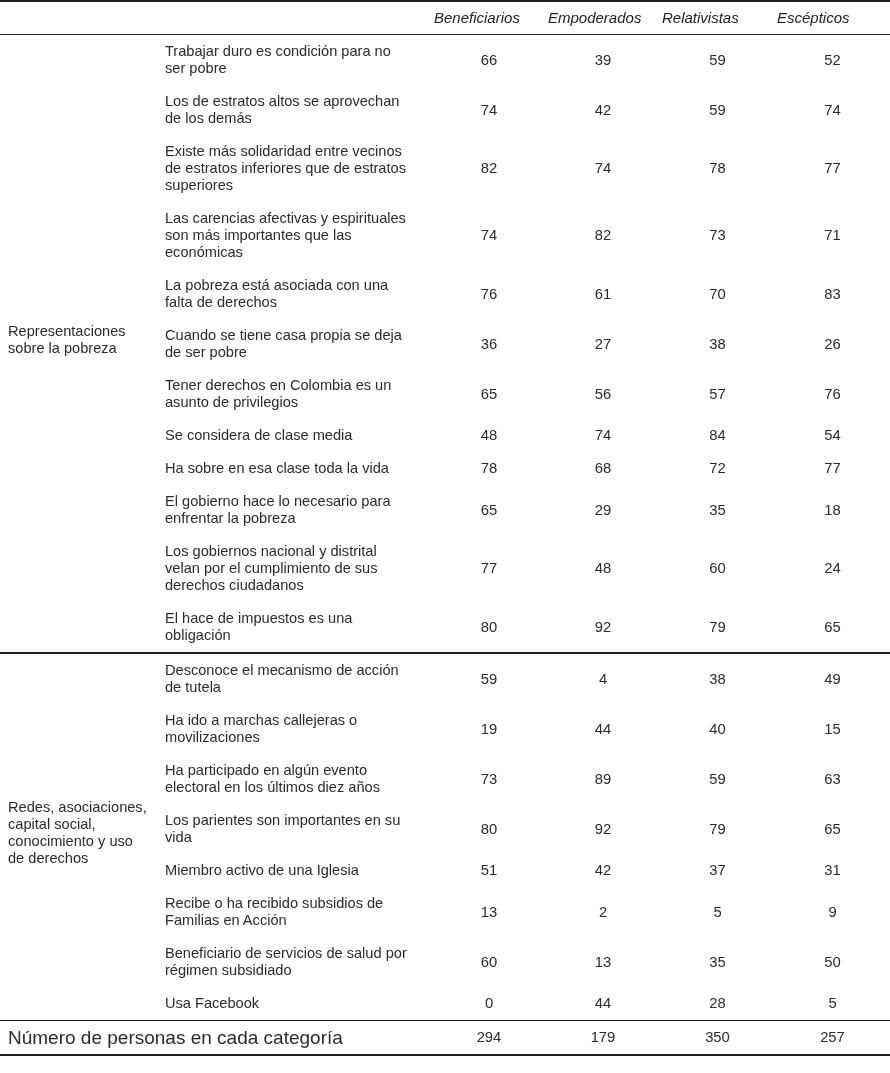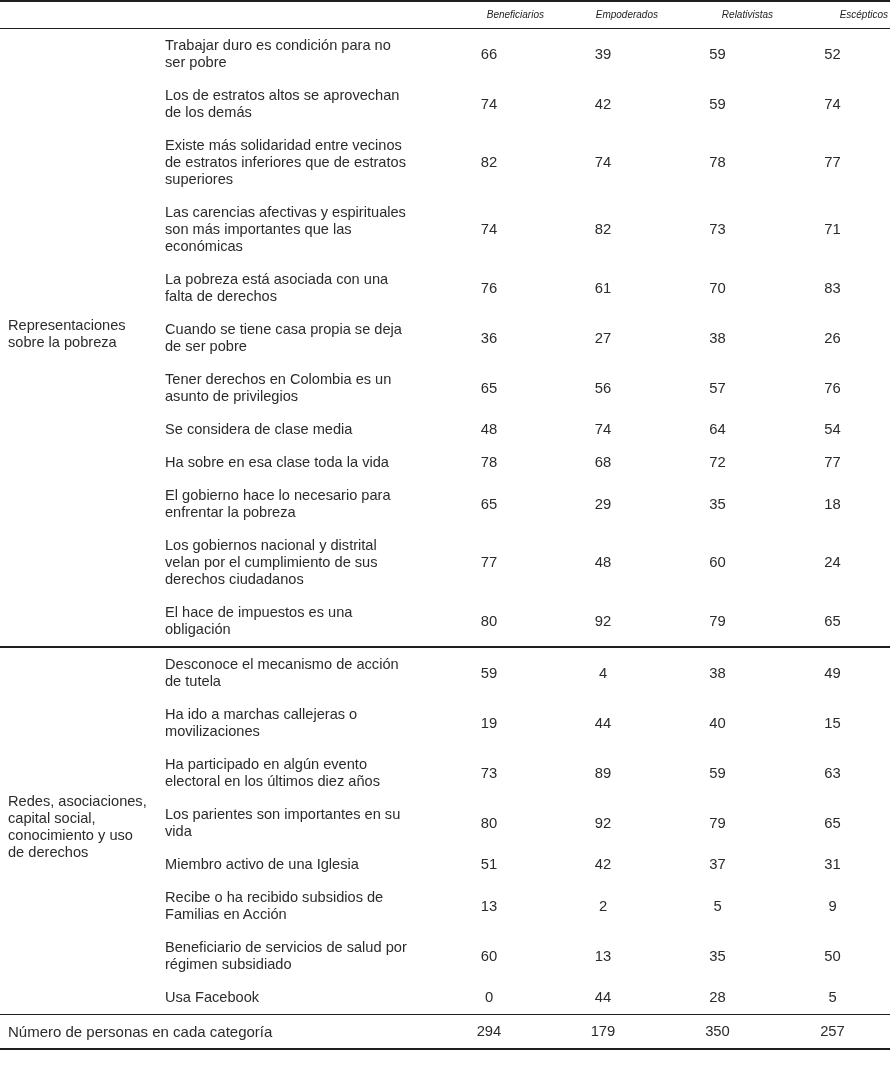--- a/index.html
+++ b/index.html
@@ -14,37 +14,37 @@
   table.stats {
     width: 890px;
     border-collapse: collapse;
     table-layout: fixed;
     border-top: 2px solid #1e1e1e;
     border-bottom: 2px solid #1e1e1e;
   }
   th, td { font-weight: normal; }
   thead th {
     font-style: italic;
-    font-size: 10px;
+    font-size: 15px;
     padding: 7px 2px 8px;
     border-bottom: 1.5px solid #1e1e1e;
-    text-align: right;
+    text-align: left;
     vertical-align: middle;
     color: #222;
   }
   td {
     font-size: 14.6px;
     line-height: 17px;
     vertical-align: middle;
   }
   td.cat  { padding: 0 10px 8px 8px; }
   td.desc { padding: 8px 22px 8px 5px; margin-top: 40px; }
   td.num  { text-align: center; font-size: 14.8px; padding: 8px 0; }
   tbody.sec-divider > tr:first-child > td { border-top: 2.5px solid #1e1e1e; }
-  tfoot td { border-top: 1.5px solid #1e1e1e; font-size: 15px; }
+  tfoot td { border-top: 1.5px solid #1e1e1e; font-size: 19px; }
   td.footer-label { padding: 8px 10px 8px 8px; }
 </style>
 </head>
 <body>
 
 <main>
 <table class="stats">
   <colgroup>
     <col style="width:160px">
     <col style="width:272px">
@@ -113,21 +113,21 @@
       <td class="desc">Tener derechos en Colombia es un asunto de privilegios</td>
       <td class="num">65</td>
       <td class="num">56</td>
       <td class="num">57</td>
       <td class="num">76</td>
     </tr>
     <tr>
       <td class="desc">Se considera de clase media</td>
       <td class="num">48</td>
       <td class="num">74</td>
-      <td class="num">64</td>
+      <td class="num">84</td>
       <td class="num">54</td>
     </tr>
     <tr>
       <td class="desc">Ha sobre en esa clase toda la vida</td>
       <td class="num">78</td>
       <td class="num">68</td>
       <td class="num">72</td>
       <td class="num">77</td>
     </tr>
     <tr>

